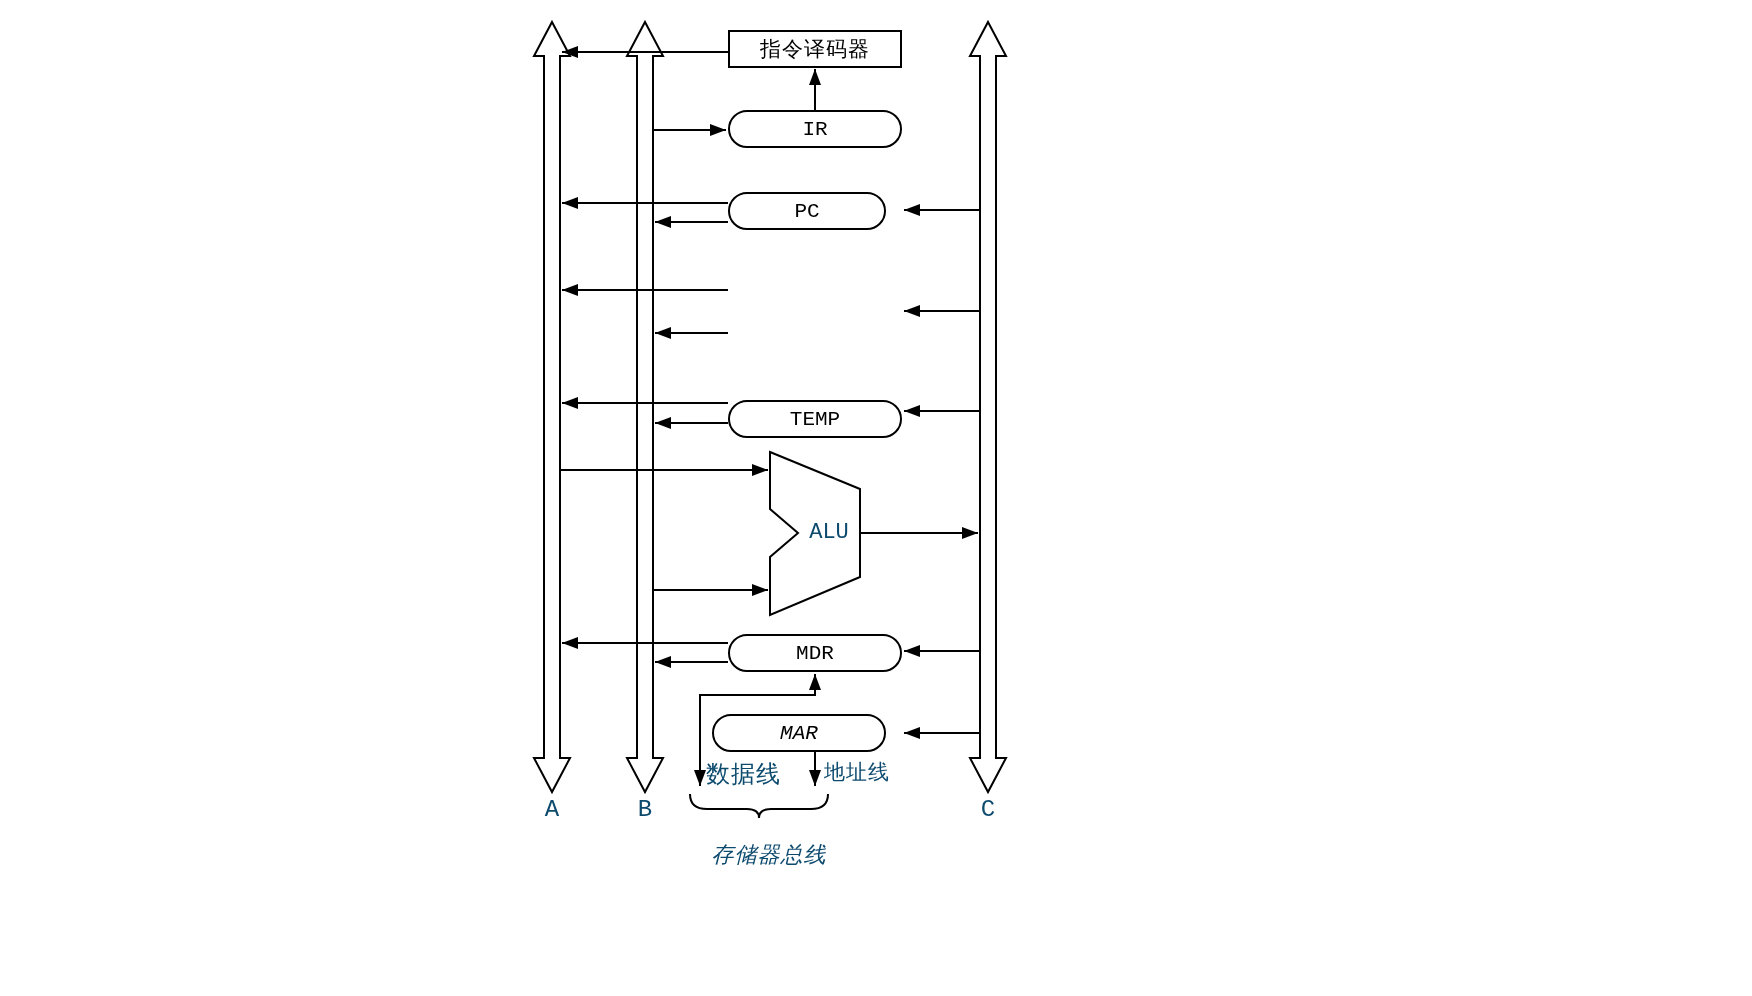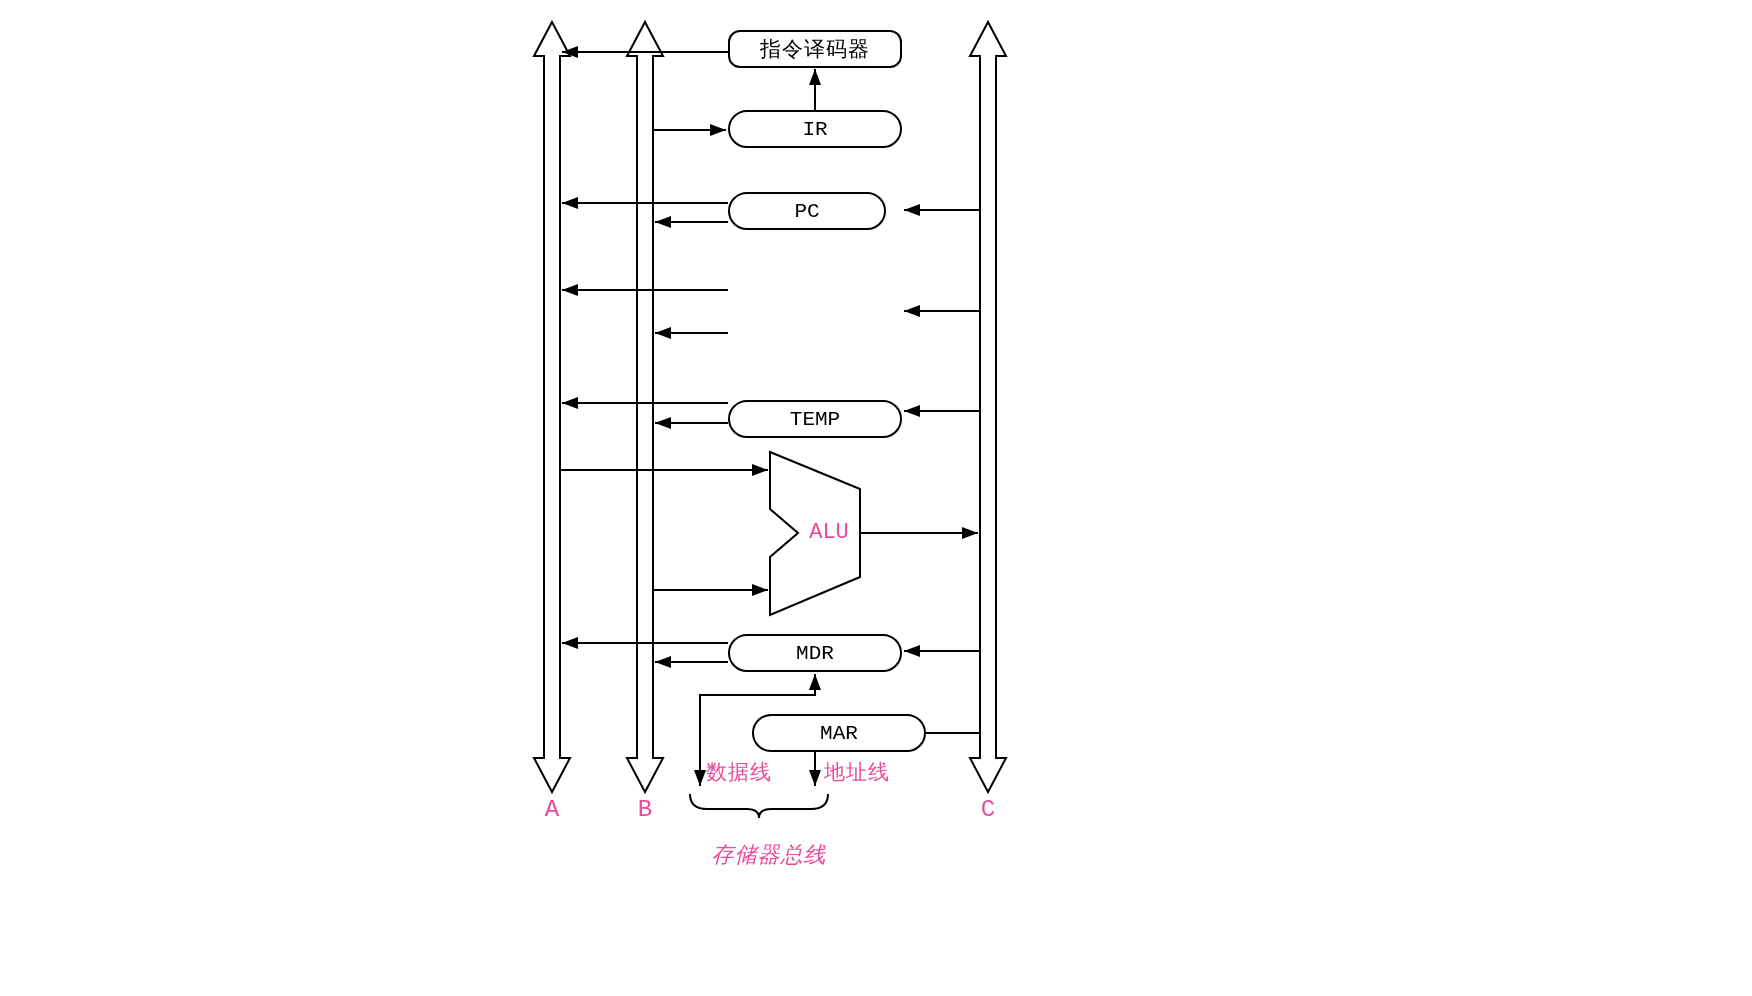--- a/index.html
+++ b/index.html
@@ -9,22 +9,22 @@
     position:relative; width:1752px; height:996px; background:#fff; overflow:hidden;
     font-family:"DejaVu Serif","Liberation Serif",serif; color:#000;
   }
   .wires { position:absolute; left:0; top:0; }
   .box {
     position:absolute; border:2px solid #000; background:#fff;
     display:flex; align-items:center; justify-content:center;
     font-size:21px; line-height:1; color:#000;
   }
   .mono { font-family:"Liberation Mono","DejaVu Sans Mono",monospace;border-radius:19px; }
-  .cjk  { font-family:"DejaVu Serif","Liberation Serif",serif; letter-spacing:1px;border-radius:12px; }
-  .lbl  { position:absolute; color:#ec4899; white-space:nowrap; line-height:1; }
+  .cjk  { font-family:"DejaVu Serif","Liberation Serif",serif; letter-spacing:1px; }
+  .lbl  { position:absolute; color:#0c4a6e; white-space:nowrap; line-height:1; }
   .ctr  { text-align:center; }
 </style>
 </head>
 <body>
 
 <div class="canvas">
 
   <svg class="wires" width="1752" height="996" viewBox="0 0 1752 996">
     <defs>
       <marker id="ah" markerWidth="18" markerHeight="14" refX="16" refY="6" orient="auto" markerUnits="userSpaceOnUse">
@@ -81,27 +81,27 @@
   </div>
   <div class="box mono" style="left:728px; top:192px; width:158px; height:38px;">
     <span>PC</span>
   </div>
   <div class="box mono" style="left:728px; top:400px; width:174px; height:38px;justify-content:center;">
     <span>TEMP</span>
   </div>
   <div class="box mono" style="left:728px; top:634px; width:174px; height:38px;align-items:center;">
     <span>MDR</span>
   </div>
-  <div class="box mono" style="left:752px; top:714px; width:174px; height:38px;">
+  <div class="box mono" style="left:712px; top:714px; width:174px; height:38px;font-style:italic;">
     <span>MAR</span>
   </div>
 
   <div class="lbl mono ctr" style="left:800px; top:522px; width:58px; font-size:22px;">ALU</div>
 
   <div class="lbl mono ctr" style="left:538px; top:798px; width:28px; font-size:24px;">A</div>
   <div class="lbl mono ctr" style="left:631px; top:798px; width:28px; font-size:24px;">B</div>
   <div class="lbl mono ctr" style="left:974px; top:798px; width:28px; font-size:24px;">C</div>
 
-  <div class="lbl cjk" style="left:706px; top:762px; font-size:21px;">数据线</div>
+  <div class="lbl cjk" style="left:706px; top:762px; font-size:24px;">数据线</div>
   <div class="lbl cjk" style="left:824px; top:762px; font-size:21px;">地址线</div>
   <div class="lbl cjk ctr" style="left:689px; top:844px; width:160px; font-size:22px;font-style:italic;">存储器总线</div>
 
 </div>
 
 </body></html>

